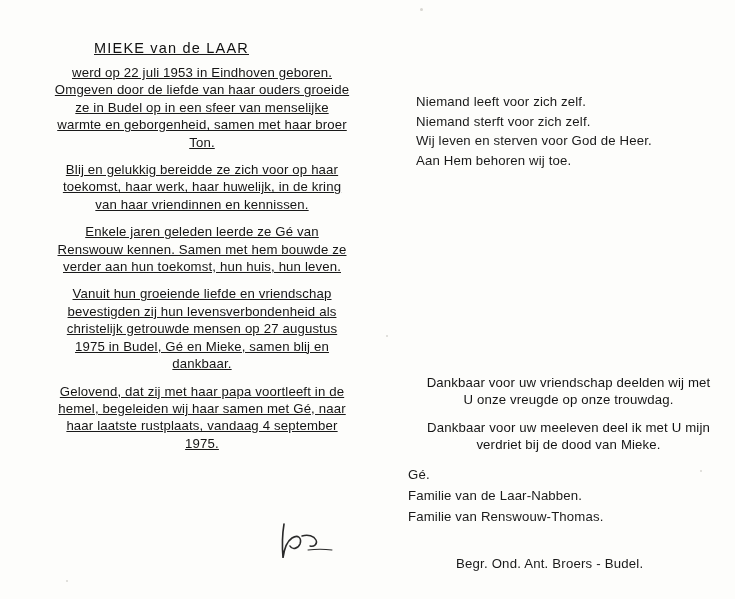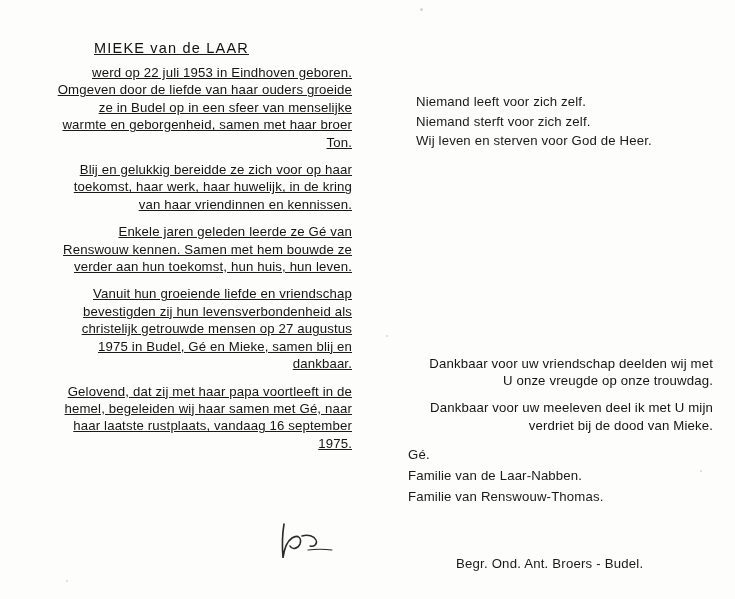--- a/index.html
+++ b/index.html
@@ -40,21 +40,21 @@
     font-weight: 400;
     margin: 0 0 8px 0;
     padding-left: 58px;
     white-space: nowrap;
     color: #111;
   }
   .para {
     font-size: 13.2px;
     line-height: 17.4px;
     margin: 0 0 10px 16px;
-    text-align: right;
+    text-align: center;
     color: #151515;
     letter-spacing: 0.15px;
   }
   .verse {
     font-size: 13.2px;
     line-height: 19.5px;
     margin: 8px;
     letter-spacing: 0.15px;
   }
   .verse-line {
@@ -111,28 +111,29 @@
 
 <div class="page">
 
   <div class="col col-left">
     <div class="title">MIEKE van de LAAR</div>
 
     <p class="para">werd op 22 juli 1953 in Eindhoven geboren. Omgeven door de liefde van haar ouders groeide ze in Budel op in een sfeer van menselijke warmte en geborgenheid, samen met haar broer Ton.</p>
     <p class="para">Blij en gelukkig bereidde ze zich voor op haar toekomst, haar werk, haar huwelijk, in de kring van haar vriendinnen en kennissen.</p>
     <p class="para">Enkele jaren geleden leerde ze Gé van Renswouw kennen. Samen met hem bouwde ze verder aan hun toekomst, hun huis, hun leven.</p>
     <p class="para">Vanuit hun groeiende liefde en vriendschap bevestigden zij hun levensverbondenheid als christelijk getrouwde mensen op 27 augustus 1975 in Budel, Gé en Mieke, samen blij en dankbaar.</p>
-    <p class="para">Gelovend, dat zij met haar papa voortleeft in de hemel, begeleiden wij haar samen met Gé, naar haar laatste rustplaats, vandaag 16 september 1975.</p>
+    <p class="para">Gelovend, dat zij met haar papa voortleeft in de hemel, begeleiden wij haar samen met Gé, naar haar laatste rustplaats, vandaag 4 september 1975.</p>
   </div>
 
   <div class="col col-right">
     <div class="verse">
       <span class="verse-line">Niemand leeft voor zich zelf.</span>
       <span class="verse-line">Niemand sterft voor zich zelf.</span>
       <span class="verse-line">Wij leven en sterven voor God de Heer.</span>
+      <span class="verse-line">Aan Hem behoren wij toe.</span>
     </div>
 
     <div class="right-spacer"></div>
 
     <div class="right-block">
       <p class="para">Dankbaar voor uw vriendschap deelden wij met U onze vreugde op onze trouwdag.</p>
       <p class="para">Dankbaar voor uw meeleven deel ik met U mijn verdriet bij de dood van Mieke.</p>
     </div>
 
     <div class="signers">

